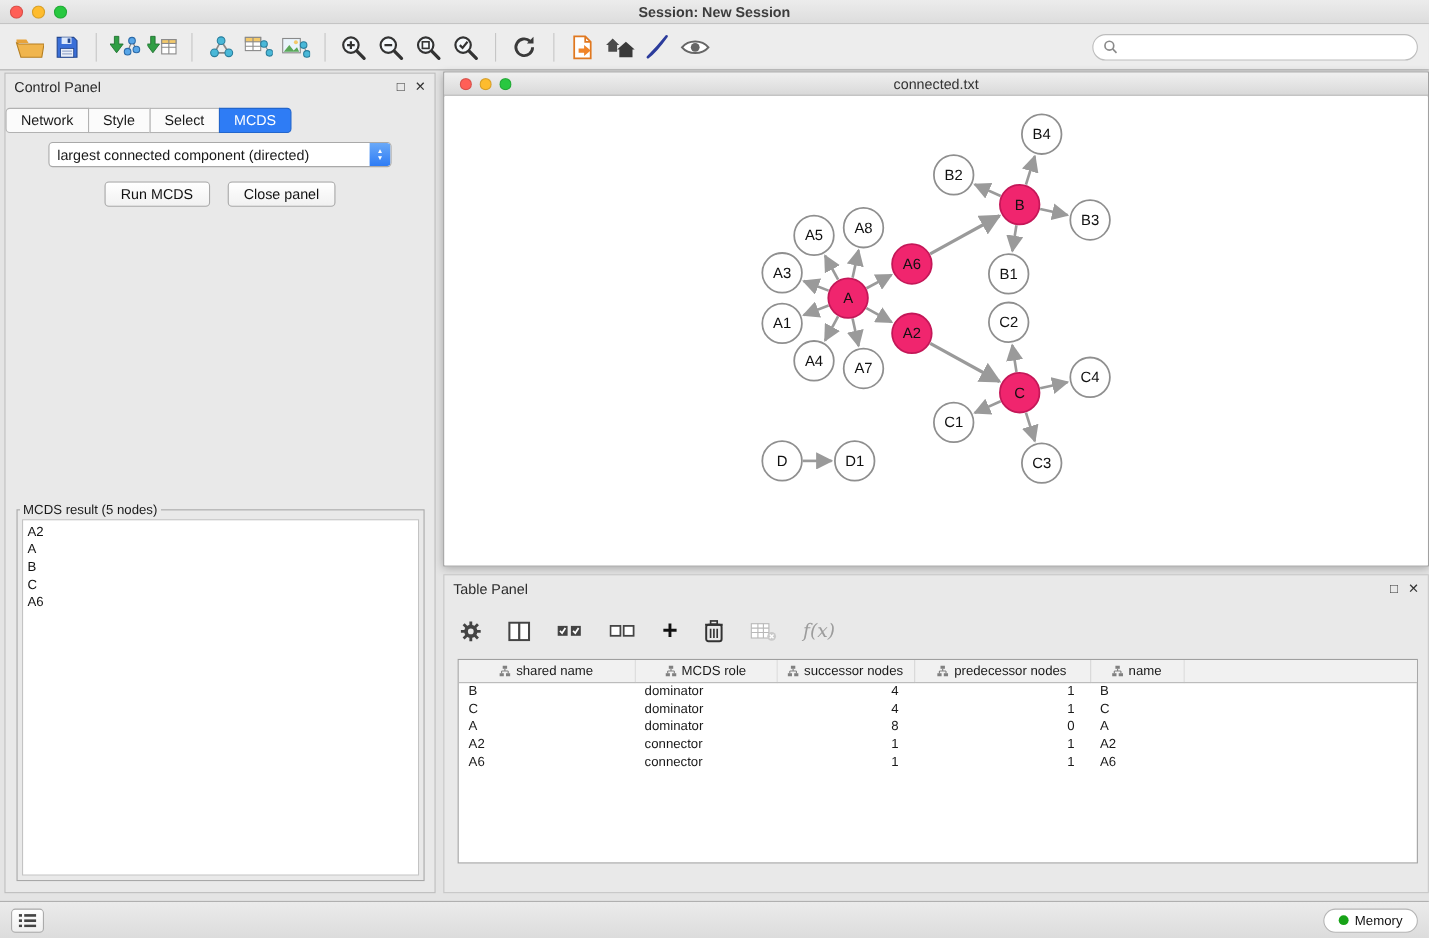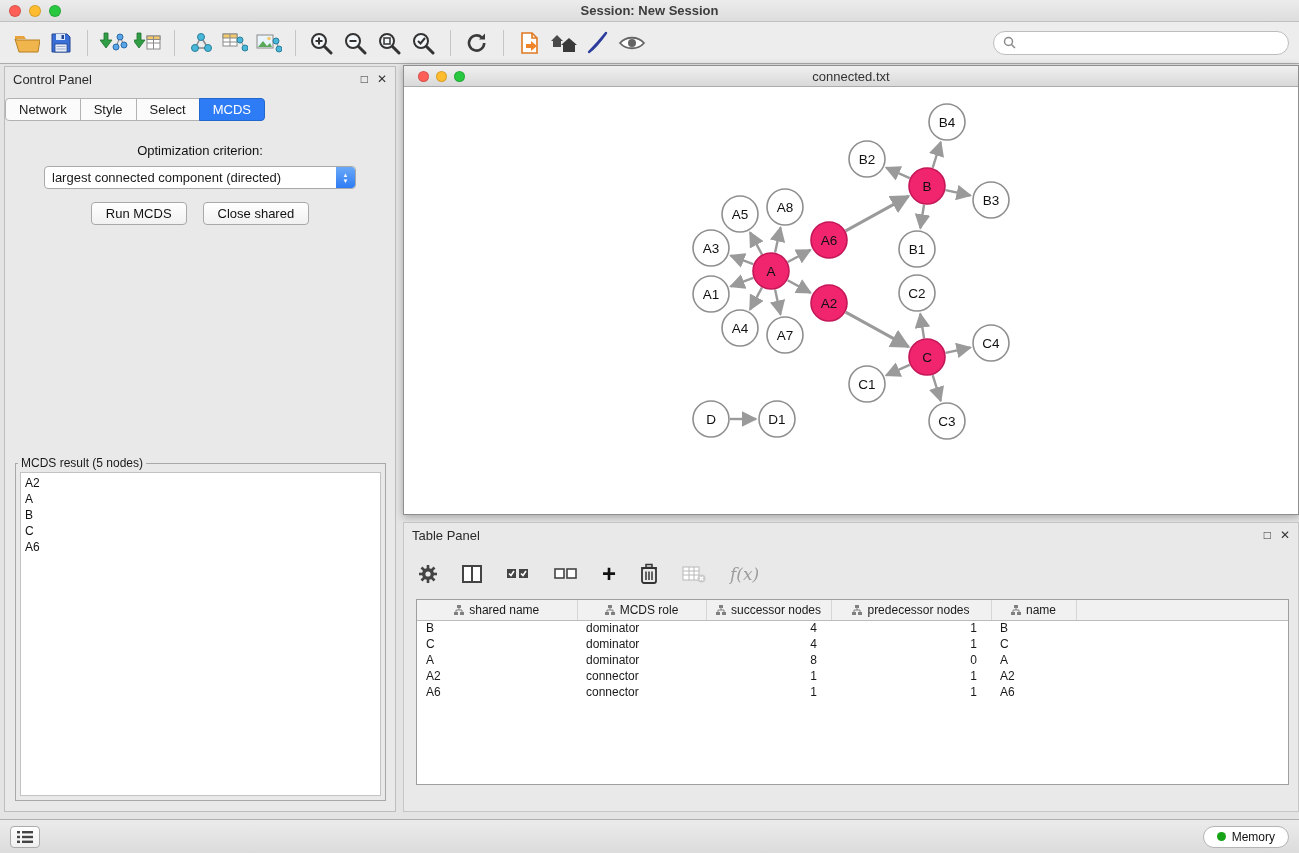--- a/index.html
+++ b/index.html
@@ -230,31 +230,30 @@
       <span class="ph-ico">□</span>
       <span class="ph-ico">✕</span>
     </span>
   </div>
   <div class="cp-tabs">
     <div class="cp-tab">Network</div>
     <div class="cp-tab">Style</div>
     <div class="cp-tab">Select</div>
     <div class="cp-tab active">MCDS</div>
   </div>
-  <div class="cp-label">Optimization criterion:</div>
   <div class="dropdown">
     <span class="dd-text">largest connected component (directed)</span>
     <span class="dd-stepper">
         <span>▲</span>
         <span>▼</span>
       </span>
   </div>
   <div class="cp-buttons">
     <button class="push-btn">Run MCDS</button>
-    <button class="push-btn">Close shared</button>
+    <button class="push-btn">Close panel</button>
   </div>
   <fieldset class="mcds-fieldset">
     <legend class="mcds-legend">MCDS result (5 nodes)</legend>
     <div class="result-list">
         <div class="result-item">A2</div>
         <div class="result-item">A</div>
         <div class="result-item">B</div>
         <div class="result-item">C</div>
         <div class="result-item">A6</div>
       </div>

